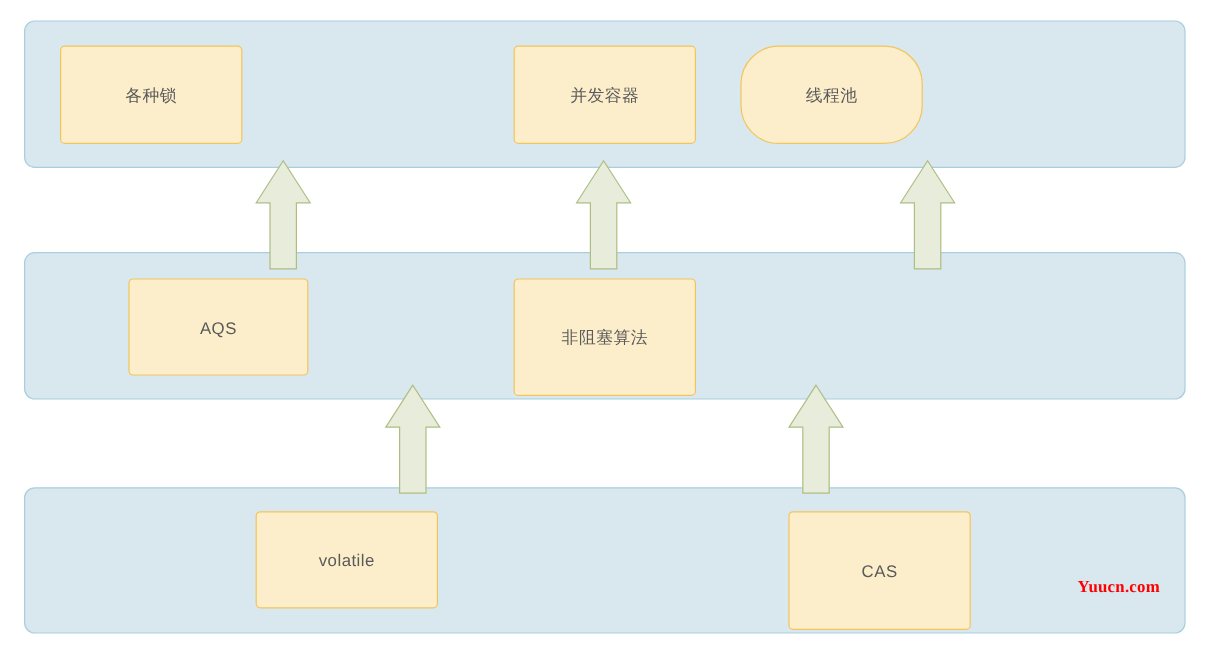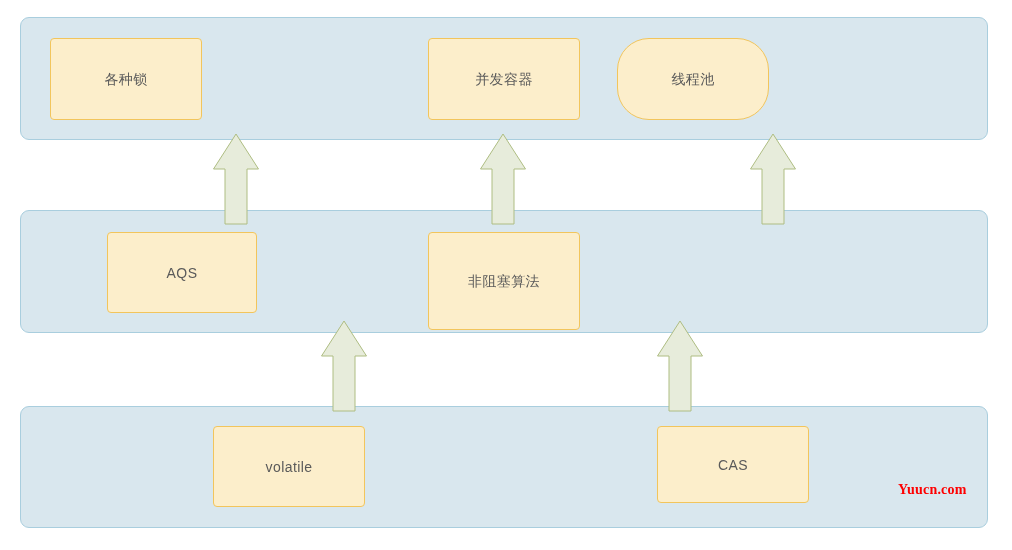--- a/index.html
+++ b/index.html
@@ -109,19 +109,19 @@
   <div class="node" style="left:107px; top:232px; width:150px; height:81px;align-items:center;">
     <span class="node-label">AQS</span>
   </div>
   <div class="node" style="left:428px; top:232px; width:152px; height:98px;">
     <span class="node-label">非阻塞算法</span>
   </div>
 
   <div class="node" style="left:213px; top:426px; width:152px; height:81px;">
     <span class="node-label">volatile</span>
   </div>
-  <div class="node" style="left:657px; top:426px; width:152px; height:77px;text-align:right;">
+  <div class="node" style="left:657px; top:426px; width:152px; height:99px;text-align:right;">
     <span class="node-label">CAS</span>
   </div>
 
   <div class="watermark" style="left:898px; top:482px;">Yuucn.com</div>
 
 </div>
 
 </body></html>

